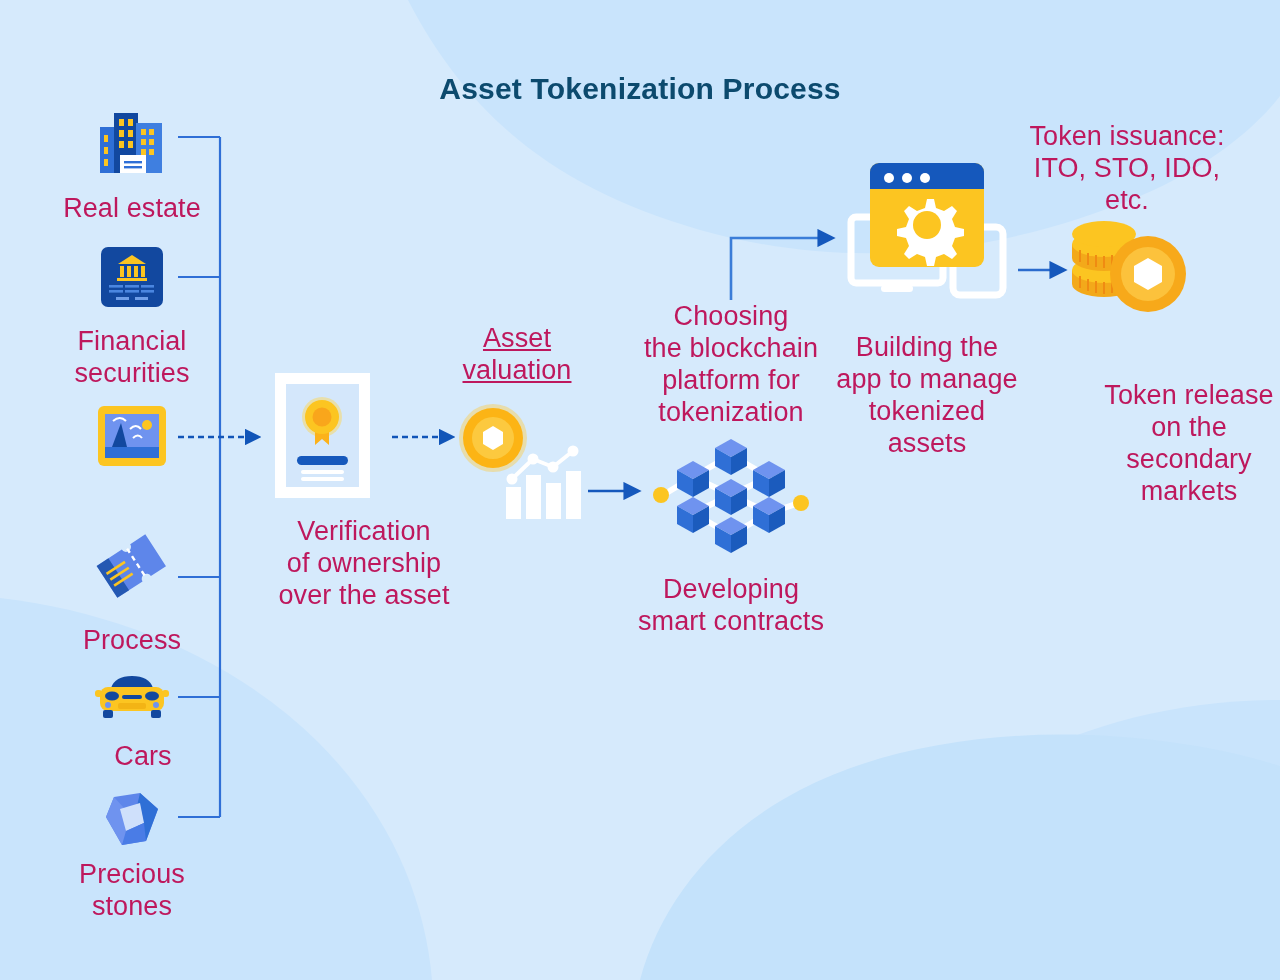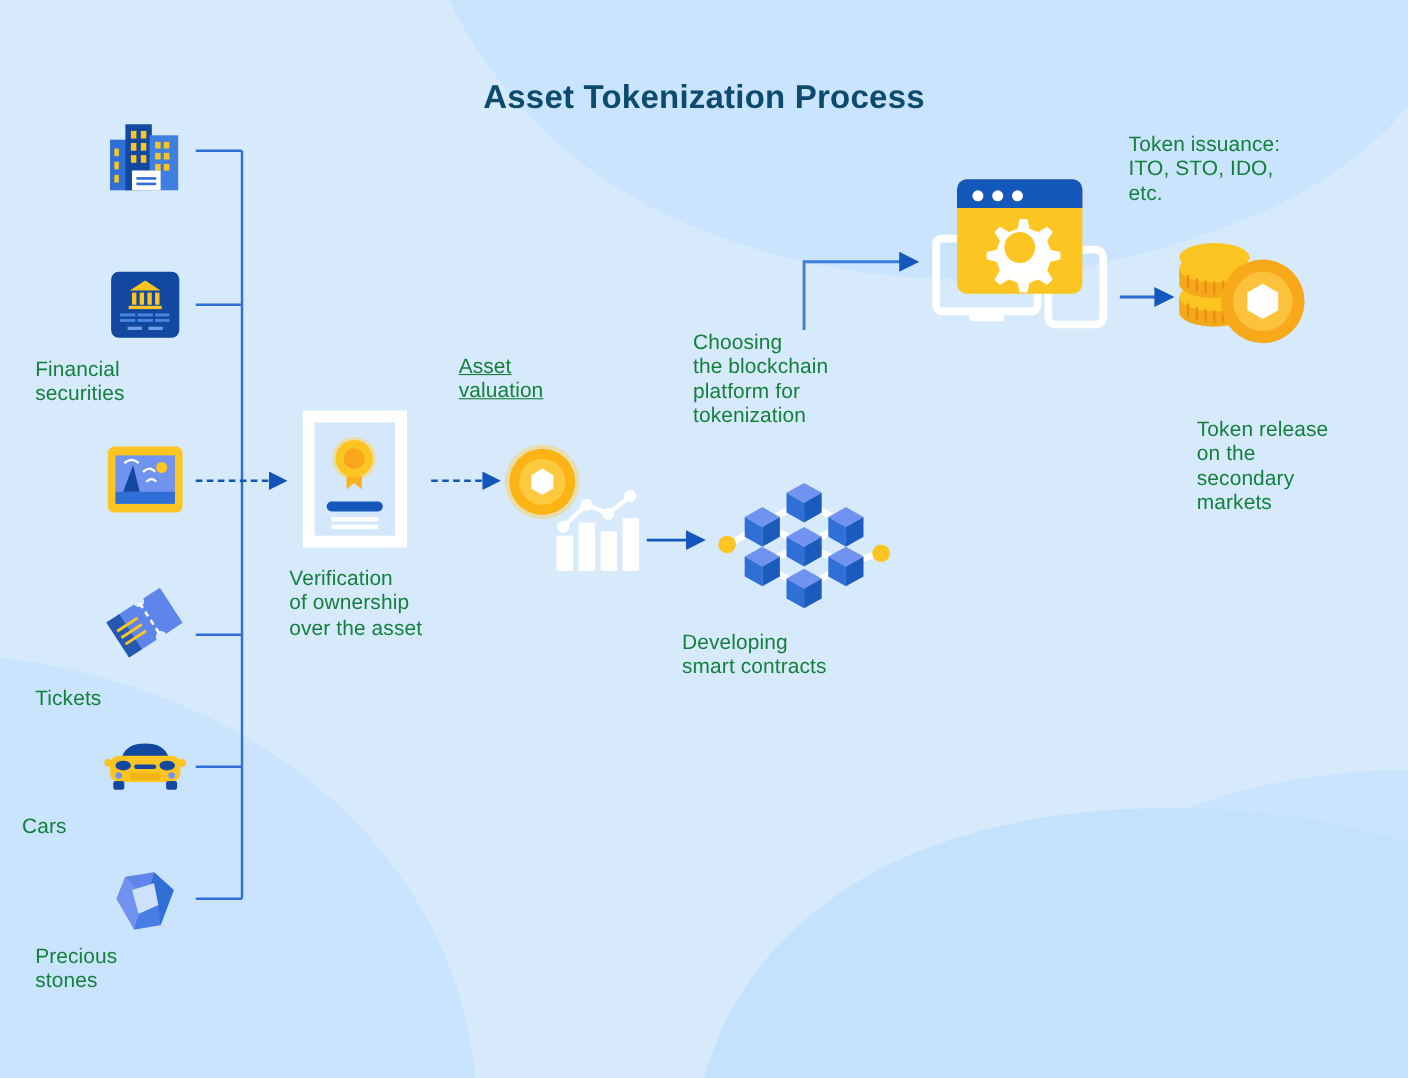--- a/index.html
+++ b/index.html
@@ -13,23 +13,24 @@
     height: 980px;
     overflow: hidden;
     background: #d6eafc;
     font-family: "Liberation Sans", sans-serif;
     color: #2b2b2b;
   }
   #bg-layer { position: absolute; inset: 0; width: 1280px; height: 980px; }
 
   .lbl {
     position: absolute;
+    text-align: center;
     line-height: 1.18;
-    color: #15803d;
-    font-size: 19px;
+    color: #be185d;
+    font-size: 27px;
     letter-spacing: 0.1px;
   }
 
   #page-title {
     position: absolute;
     left: 0; right: 0;
     top: 72px;
     text-align: center;
     font-size: 30px;
     font-weight: bold;
@@ -117,20 +118,23 @@
         <rect x="49" y="34" width="5" height="6"></rect>
           <rect x="57" y="34" width="5" height="6"></rect>
         <rect x="49" y="44" width="5" height="6"></rect>
           <rect x="57" y="44" width="5" height="6"></rect>
       </g>
       <rect x="28" y="50" width="26" height="18" fill="#ffffff"></rect>
       <rect x="32" y="56" width="18" height="2.4" fill="#2f6fd6"></rect>
       <rect x="32" y="61" width="18" height="2.4" fill="#2f6fd6"></rect>
     </svg>
   </div>
+  <div class="lbl" style="left:32px; top:193px; width:200px;">
+    <span>Real estate</span>
+  </div>
 
   <div class="icon-box" style="left:99px; top:245px; width:66px; height:64px;">
     <svg viewBox="0 0 66 64" width="66" height="64">
       <rect x="2" y="2" width="62" height="60" rx="7" fill="#12489f"></rect>
       <path d="M33 10 L47 19 L19 19 Z" fill="#fcc521"></path>
       <rect x="21" y="21" width="4" height="11" fill="#fcc521"></rect>
       <rect x="28" y="21" width="4" height="11" fill="#fcc521"></rect>
       <rect x="35" y="21" width="4" height="11" fill="#fcc521"></rect>
       <rect x="42" y="21" width="4" height="11" fill="#fcc521"></rect>
       <rect x="18" y="33" width="30" height="3" fill="#fcc521"></rect>
@@ -173,40 +177,40 @@
           <line x1="14" y1="37" x2="36" y2="37"></line>
           <line x1="14" y1="44" x2="36" y2="44"></line>
         </g>
         <g stroke="#ffffff" stroke-width="2.4" stroke-dasharray="5 4">
           <line x1="45" y1="20" x2="45" y2="54"></line>
         </g>
       </g>
     </svg>
   </div>
   <div class="lbl" style="left:32px; top:625px; width:200px;">
-    <span>Tickets</span>
+    <span>Process</span>
   </div>
 
   <div class="icon-box" style="left:94px; top:672px; width:76px; height:52px;">
     <svg viewBox="0 0 76 52" width="76" height="52">
       <path d="M17 16 q4 -12 21 -12 q17 0 21 12 z" fill="#12489f"></path>
       <rect x="6" y="15" width="64" height="24" rx="8" fill="#fcc521"></rect>
       <rect x="1" y="18" width="7" height="7" rx="3" fill="#fcc521"></rect>
       <rect x="68" y="18" width="7" height="7" rx="3" fill="#fcc521"></rect>
       <ellipse cx="18" cy="24" rx="7" ry="4.5" fill="#12489f"></ellipse>
       <ellipse cx="58" cy="24" rx="7" ry="4.5" fill="#12489f"></ellipse>
       <rect x="28" y="23" width="20" height="4" rx="2" fill="#12489f"></rect>
       <rect x="24" y="31" width="28" height="6" rx="2" fill="#f3b415"></rect>
       <circle cx="14" cy="33" r="3" fill="#6f93ef"></circle>
       <circle cx="62" cy="33" r="3" fill="#6f93ef"></circle>
       <rect x="9" y="38" width="10" height="8" rx="2" fill="#12489f"></rect>
       <rect x="57" y="38" width="10" height="8" rx="2" fill="#12489f"></rect>
     </svg>
   </div>
-  <div class="lbl" style="left:20px; top:741px; width:200px;">
+  <div class="lbl" style="left:43px; top:741px; width:200px;">
     <span>Cars</span>
   </div>
 
   <div class="icon-box" style="left:100px; top:789px; width:68px; height:62px;">
     <svg viewBox="0 0 68 62" width="68" height="62">
       <path d="M14 8 L40 4 L58 20 L46 52 L22 56 L6 28 Z" fill="#5e86ea"></path>
       <path d="M40 4 L58 20 L46 52 L34 30 Z" fill="#2f6fd6"></path>
       <path d="M14 8 L34 30 L22 56 L6 28 Z" fill="#6f93ef"></path>
       <path d="M20 20 L40 14 L44 34 L26 42 Z" fill="#cfe0fb"></path>
       <path d="M26 42 L44 34 L46 52 L22 56 Z" fill="#4a7ce6"></path>
@@ -338,20 +342,23 @@
       <path d="M25 17 a9 9 0 0 1 9 -9 h96 a9 9 0 0 1 9 9 v17 h-114 z" fill="#1558bc"></path>
       <circle cx="44" cy="23" r="5" fill="#ffffff"></circle>
       <circle cx="62" cy="23" r="5" fill="#ffffff"></circle>
       <circle cx="80" cy="23" r="5" fill="#ffffff"></circle>
       <g fill="#ffffff">
         <path d="M82 44 l7 0 l2 9 l8 3 l8 -5 l5 5 l-5 8 l3 8 l9 2 l0 7 l-9 2 l-3 8 l5 8 l-5 5 l-8 -5 l-8 3 l-2 9 l-7 0 l-2 -9 l-8 -3 l-8 5 l-5 -5 l5 -8 l-3 -8 l-9 -2 l0 -7 l9 -2 l3 -8 l-5 -8 l5 -5 l8 5 l8 -3 z"></path>
       </g>
       <circle cx="82" cy="70" r="14" fill="#fcc521"></circle>
     </svg>
   </div>
+  <div class="lbl" style="left:826px; top:332px; width:202px;">
+    <span>Building the<br>app to manage<br>tokenized<br>assets</span>
+  </div>
 
   <div class="lbl" style="left:1026px; top:121px; width:202px;">
     <span>Token issuance:<br>ITO, STO, IDO,<br>etc.</span>
   </div>
 
   <div class="icon-box" style="left:1066px; top:218px; width:124px; height:104px;">
     <svg viewBox="0 0 124 104" width="124" height="104">
 
       <g>
         <path d="M6 66 a32 13 0 0 0 64 0 l0 -14 l-64 0 z" fill="#f3a91a"></path>

